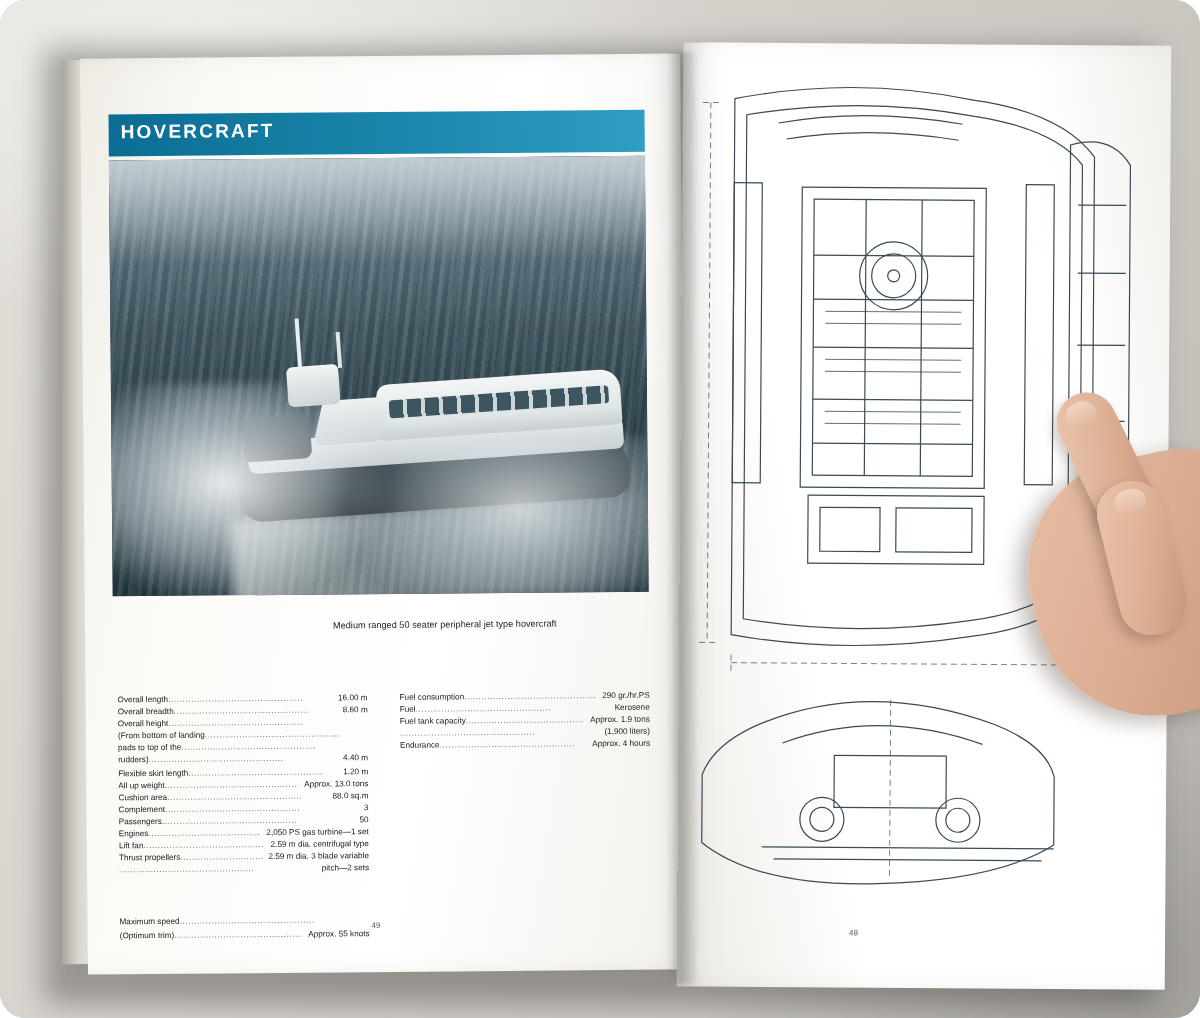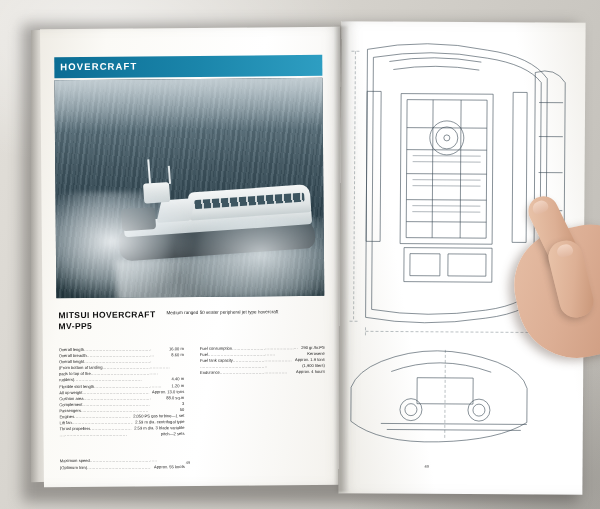--- a/index.html
+++ b/index.html
@@ -12,20 +12,21 @@
     height: 509px;
     overflow: hidden;
     font-family: "Liberation Sans", sans-serif;
   }
   .scene {
     position: relative;
     width: 600px;
     height: 509px;
     background: #7dd3fc;
     overflow: hidden;
+    border-radius: 13px;
   }
   
   .desk {
     position: absolute;
     inset: 0;
     background:
       linear-gradient(118deg, #e3e0da 0%, #d9d6d0 28%, #cfccc6 55%, #c6c3bd 78%, #bdbab4 100%);
   }
   .desk:after {
     content: "";
@@ -397,24 +398,20 @@
           <div class="cabin-front"></div>
           <div class="windows"></div>
           <div class="bridge"></div>
           <div class="mast"></div>
           <div class="mast2"></div>
         </div>
         <div class="spray-left"></div>
         <div class="spray-right"></div>
       </div>
 
-      <div class="caption-title">
-        <div>MITSUI HOVERCRAFT</div>
-        <div>MV-PP5</div>
-      </div>
       <div class="caption-desc">Medium ranged 50 seater peripheral jet type hovercraft</div>
 
       <div class="specs">
         <div class="spec-col">
           <div class="spec-row">
             <span class="spec-label">Overall length</span>
             <span class="spec-value">16.00 m</span>
           </div>
           <div class="spec-row">
             <span class="spec-label">Overall breadth</span>

